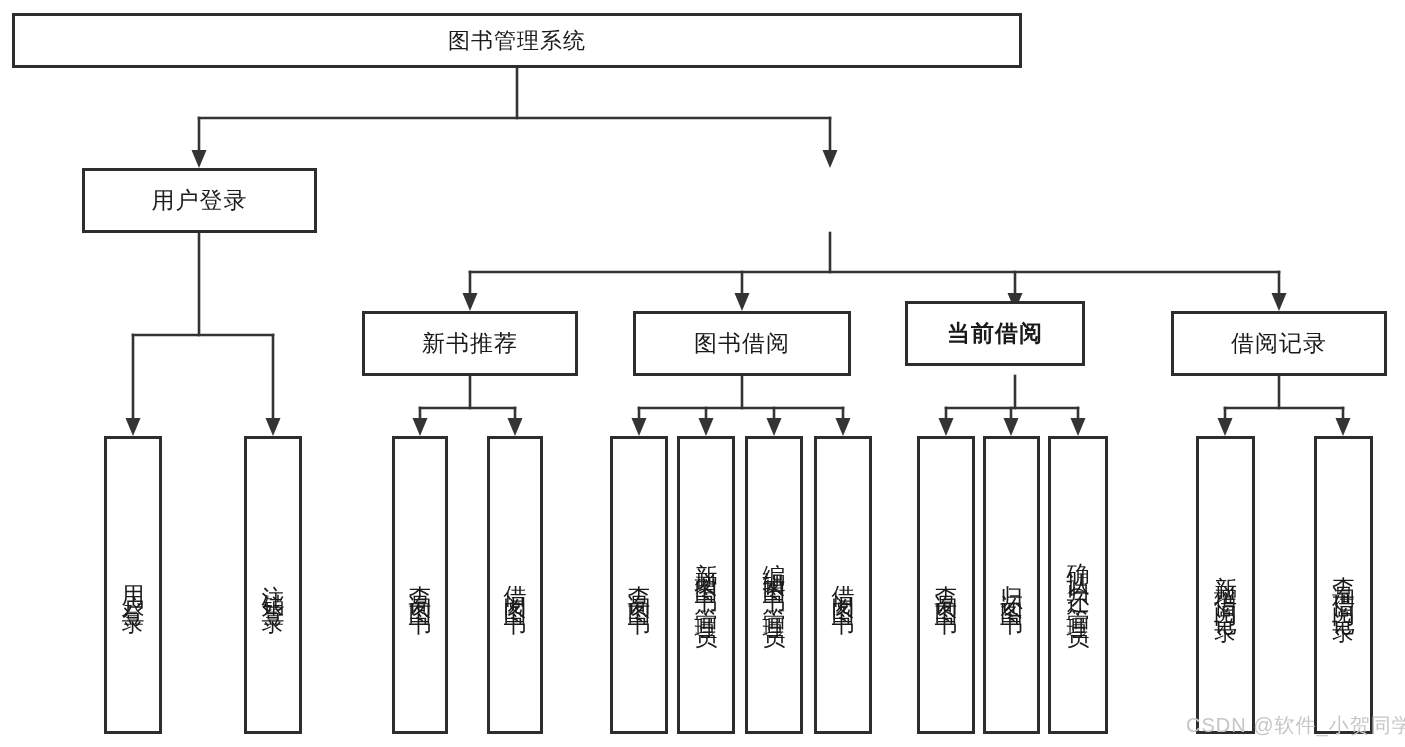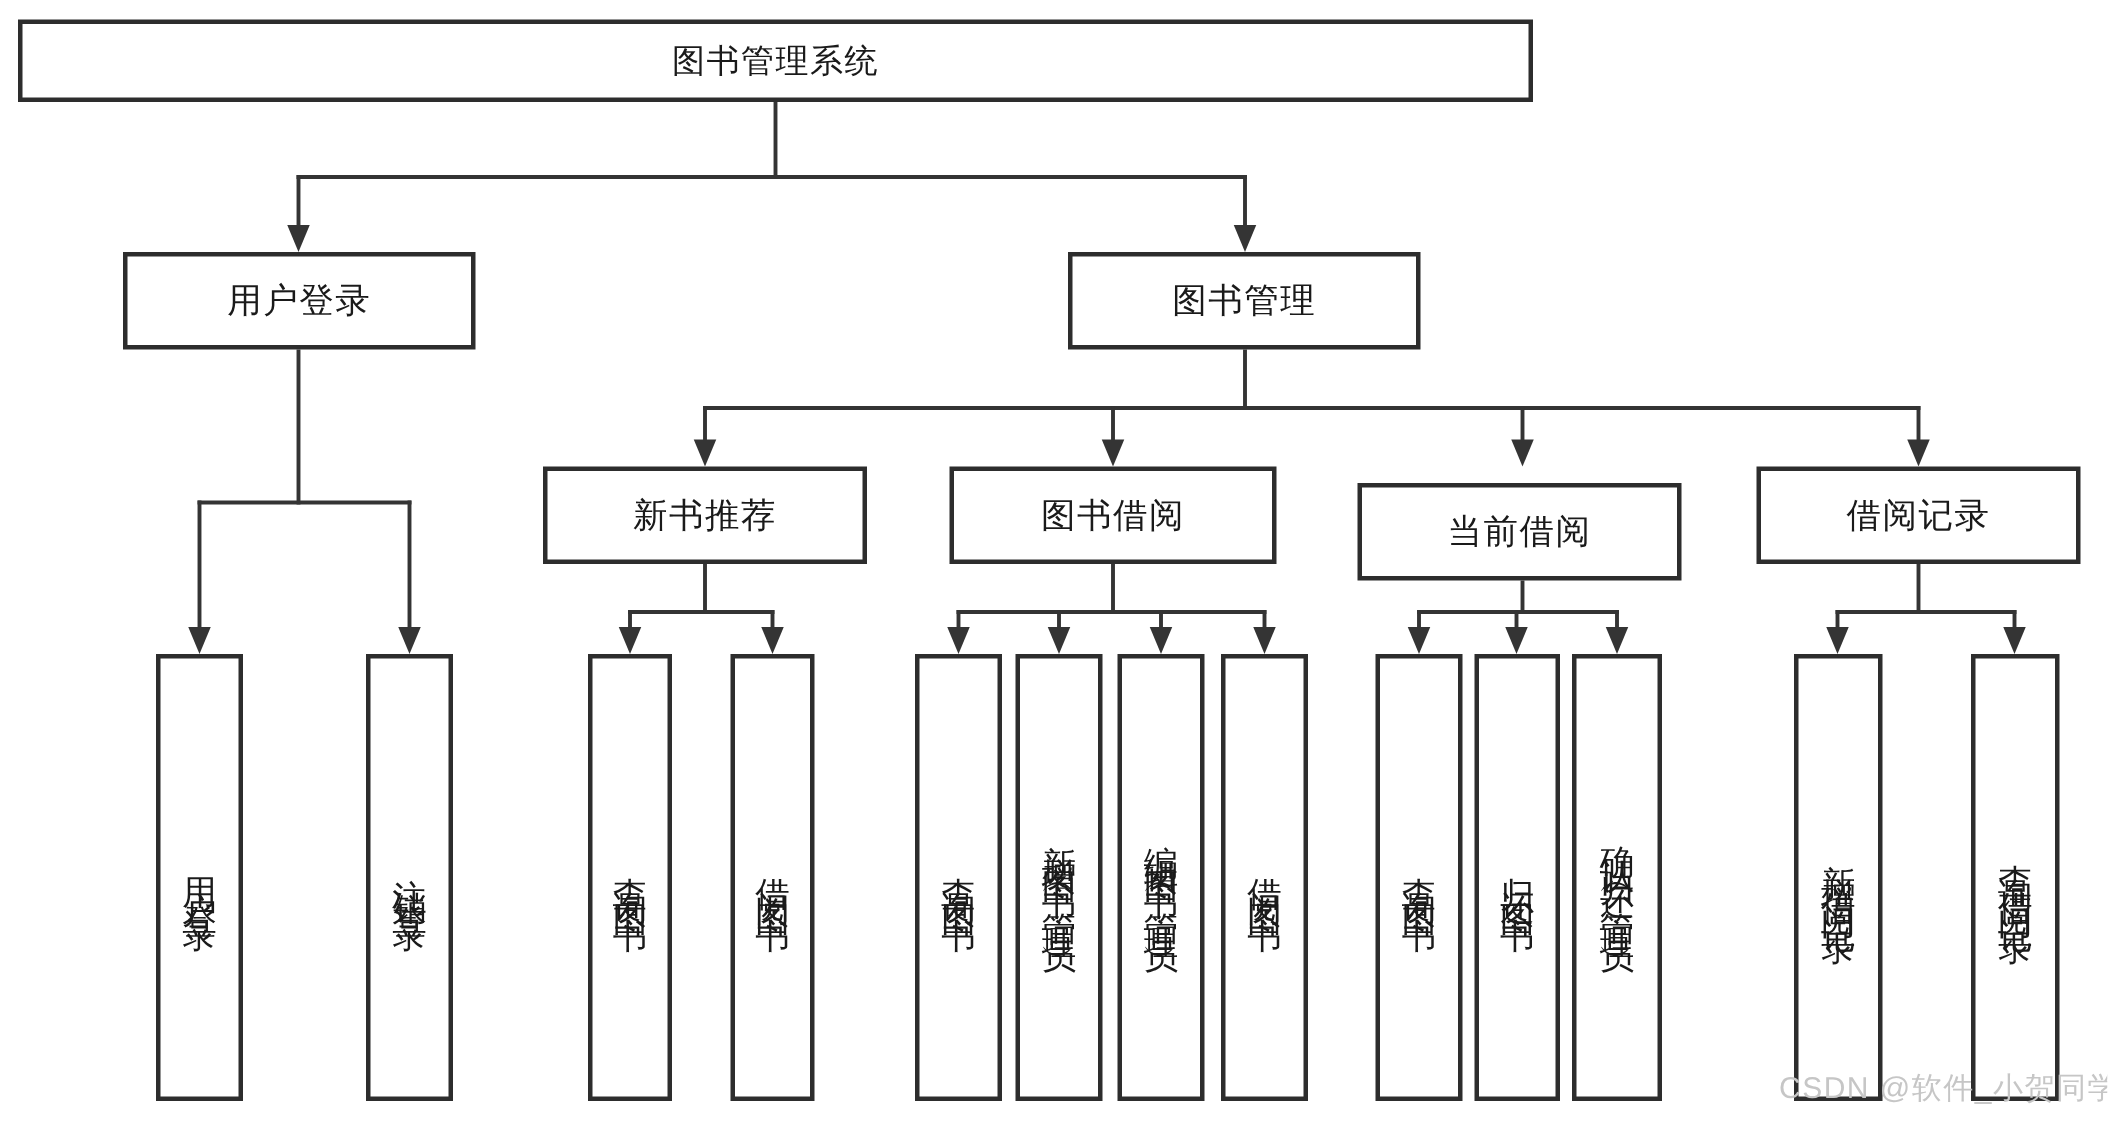--- a/index.html
+++ b/index.html
@@ -106,25 +106,24 @@
       <polygon points="1070.5,418 1085.5,418 1078,436" fill="#343434"></polygon>
       <line x1="1225" y1="408" x2="1225" y2="424" stroke="#343434" stroke-width="2.6" stroke-linecap="square"></line>
       <polygon points="1217.5,418 1232.5,418 1225,436" fill="#343434"></polygon>
       <line x1="1343" y1="408" x2="1343" y2="424" stroke="#343434" stroke-width="2.6" stroke-linecap="square"></line>
       <polygon points="1335.5,418 1350.5,418 1343,436" fill="#343434"></polygon>
     </svg>
 
   <div class="hbox root" style="left:12px; top:13px; width:1010px; height:55px;">图书管理系统</div>
 
   <div class="hbox" style="left:82px; top:168px; width:235px; height:65px;">用户登录</div>
-  <div class="hbox" style="left:712px; top:168px; width:235px; height:65px;">图书管理</div>
 
   <div class="hbox" style="left:633px; top:311px; width:218px; height:65px;">图书借阅</div>
   <div class="hbox" style="left:362px; top:311px; width:216px; height:65px;">新书推荐</div>
-  <div class="hbox" style="left:905px; top:322px; width:216px; height:65px;">当前借阅</div>
+  <div class="hbox" style="left:905px; top:301px; width:180px; height:65px;font-weight:bold;">当前借阅</div>
   <div class="hbox" style="left:1171px; top:311px; width:216px; height:65px;">借阅记录</div>
 
   <div class="vbox" style="left:104px; top:436px; width:58px; height:298px;">用户登录</div>
   <div class="vbox" style="left:244px; top:436px; width:58px; height:298px;">注销登录</div>
 
   <div class="vbox" style="left:392px; top:436px; width:56px; height:298px;">查询图书</div>
   <div class="vbox" style="left:487px; top:436px; width:56px; height:298px;">借阅图书</div>
 
   <div class="vbox" style="left:610px; top:436px; width:58px; height:298px;">查询图书</div>
   <div class="vbox" style="left:677px; top:436px; width:58px; height:298px;">新增图书（管理员）</div>

